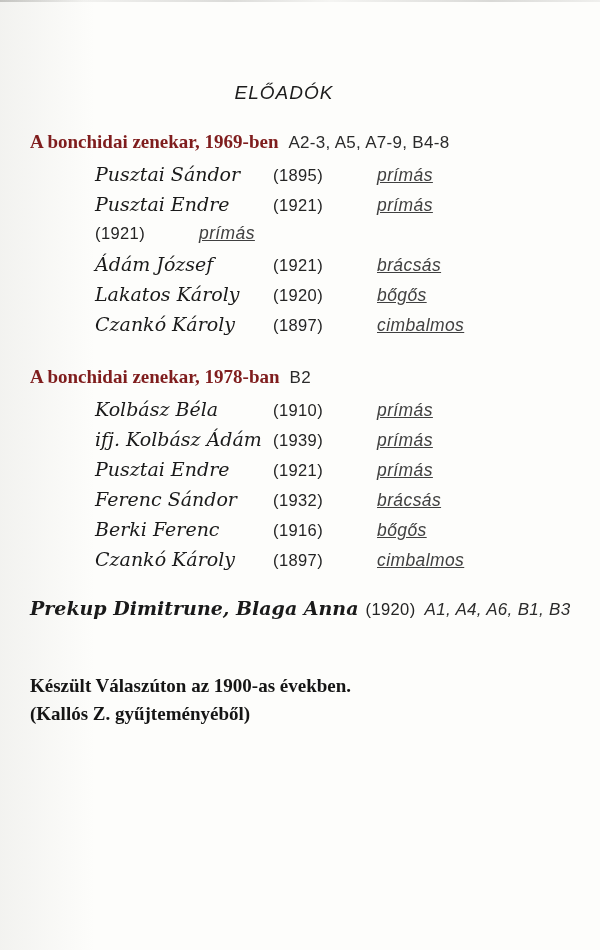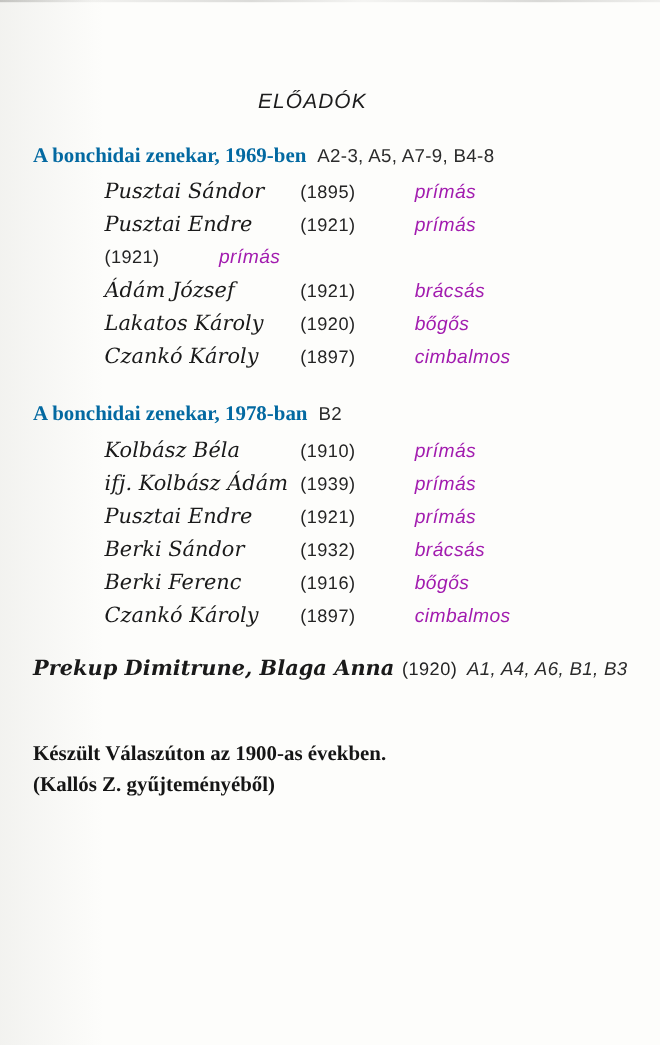--- a/index.html
+++ b/index.html
@@ -49,21 +49,21 @@
   }
 
   .section { position: absolute; left: 30px; right: 10px; }
   .section-1969 { top: 131px; }
   .section-1978 { top: 366px; }
 
   .heading {
     font-family: "Liberation Serif", serif;
     font-weight: 700;
     font-size: 19px;
-    color: #0369a1;
+    color: #7f1d1d;
     white-space: nowrap;
   }
   .tracks {
     font-family: "Liberation Sans", sans-serif;
     font-weight: 400;
     font-size: 17px;
     color: #2b2b2b;
     margin-left: 6px;
     letter-spacing: .3px;
   }
@@ -88,22 +88,23 @@
     width: 104px;
     font-family: "Liberation Sans", sans-serif;
     font-size: 16.5px;
     color: #242424;
     letter-spacing: .4px;
   }
   .cell-role {
     font-family: "Liberation Sans", sans-serif;
     font-style: italic;
     font-size: 17.5px;
-    color: #a21caf;
+    color: #404040;
     letter-spacing: .4px;
+    text-decoration: underline;
   }
 
   .singers {
     position: absolute;
     top: 597px;
     left: 30px;
     white-space: nowrap;
   }
   .singers .names {
     font-family: "DejaVu Serif", serif;
@@ -212,21 +213,21 @@
         <span class="cell-name">ifj. Kolbász Ádám</span>
         <span class="cell-year">(1939)</span>
         <span class="cell-role">prímás</span>
       </div>
       <div class="member-row">
         <span class="cell-name">Pusztai Endre</span>
         <span class="cell-year">(1921)</span>
         <span class="cell-role">prímás</span>
       </div>
       <div class="member-row">
-        <span class="cell-name">Berki Sándor</span>
+        <span class="cell-name">Ferenc Sándor</span>
         <span class="cell-year">(1932)</span>
         <span class="cell-role">brácsás</span>
       </div>
       <div class="member-row">
         <span class="cell-name">Berki Ferenc</span>
         <span class="cell-year">(1916)</span>
         <span class="cell-role">bőgős</span>
       </div>
       <div class="member-row">
         <span class="cell-name">Czankó Károly</span>

